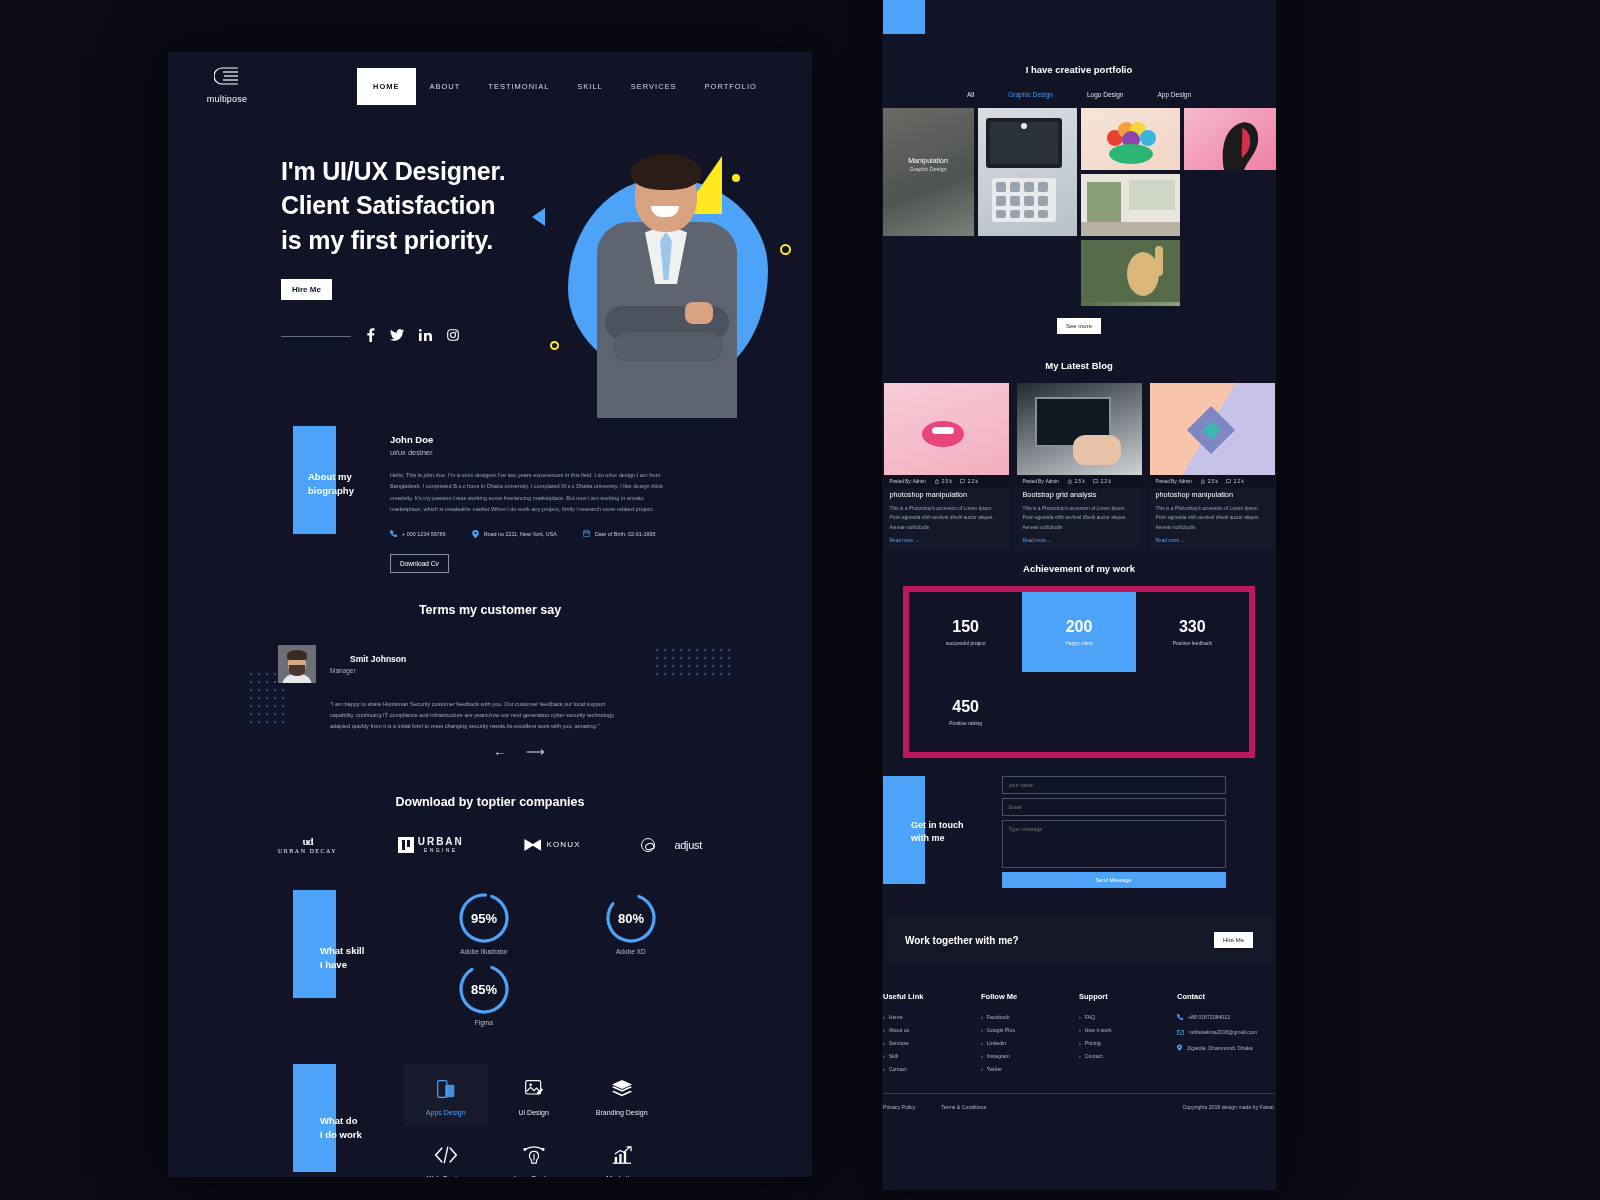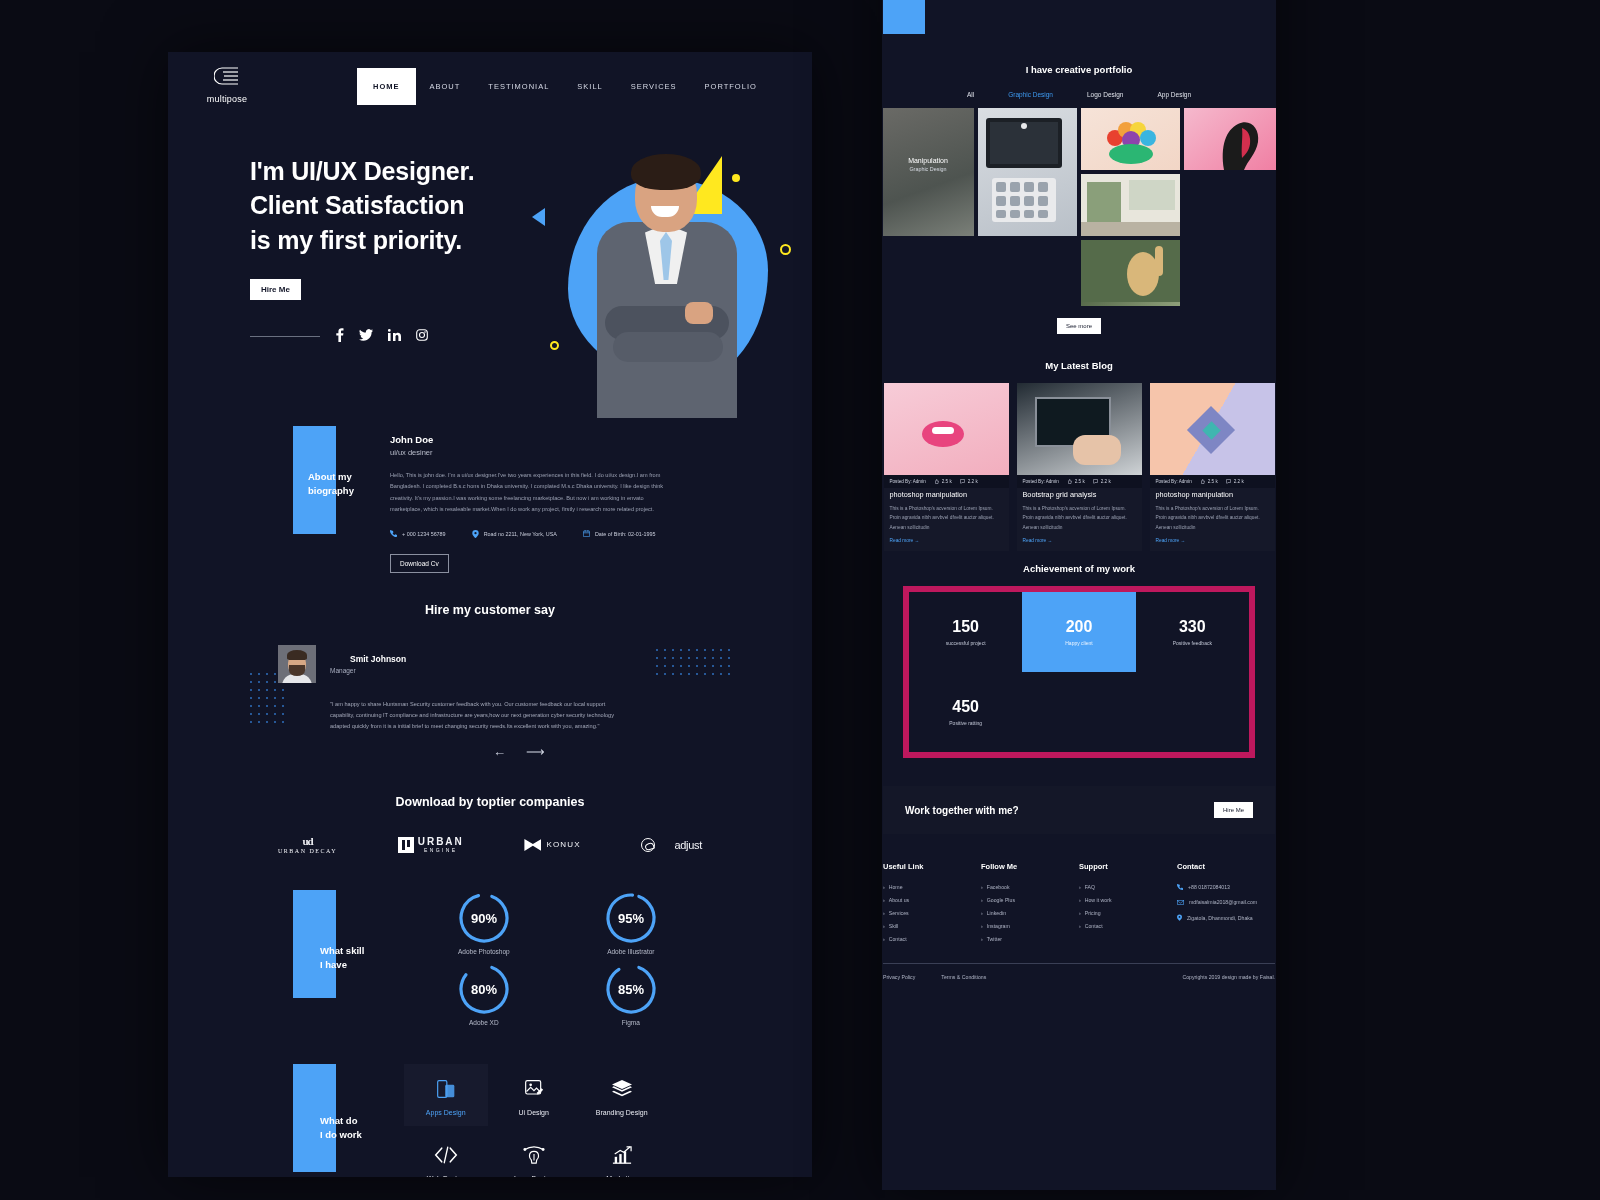--- a/index.html
+++ b/index.html
@@ -23,21 +23,21 @@
   .header { display: flex; align-items: center; padding: 14px 24px 0 24px; }
   .logo { width: 70px; text-align: center; }
   .logo-mark { display:block; margin: 0 auto 2px auto; }
   .logo-text { font-size: 9px; color: #fff; letter-spacing: .2px; }
   .nav { display: flex; align-items: center; margin-left: 95px; gap: 0px; }
   .nav-item { font-size: 7.5px; color: #d7dae6; letter-spacing: 1px;
               padding: 12px 14px; cursor: pointer; }
   .nav-item.active { background: #ffffff; color: #111426; padding: 14px 16px; font-weight: 700;}
 
   
-  .hero { position: relative; padding: 48px 0 0 82px; height: 300px; }
+  .hero { position: relative; padding: 48px 0 0 113px; height: 300px; }
   .hero h1 { color: #fff; font-size: 25px; line-height: 1.37; font-weight: 700; letter-spacing: -0.2px;}
   .btn-white { display: inline-block; background: #fff; color: #121528;
                font-size: 8px; font-weight: 700; padding: 6px 11px; margin-top: 22px;
                cursor: pointer; }
   .socials { display: flex; align-items: center; gap: 15px; margin-top: 28px; }
   .social-line { width: 70px; height: 1px; background: #6a7080; }
   .soc { color: #fff; font-size: 12px; }
   .hero-art { position: absolute; right: 20px; top: 50px; width: 260px; height: 265px; }
   .blob { position: absolute; left: 36px; top: 22px; width: 200px; height: 205px;
           background: #4da3f7; border-radius: 48% 52% 42% 58% / 54% 45% 55% 46%; }
@@ -363,21 +363,21 @@
                 <line x1="7" y1="0" x2="7" y2="2.5" stroke="#4da3f7"></line>
               </svg>
             <span>Date of Birth: 02-01-1995</span>
           </div>
         </div>
         <div class="btn-outline">Download Cv</div>
       </div>
     </div>
 
     <div style="margin-top: 30px;">
-      <div class="sec-title">Hire my customer say</div>
+      <div class="sec-title">Terms my customer say</div>
       <div class="testi-wrap">
         <div class="dots dots-right">
           <span class="dot"></span>
             <span class="dot"></span>
             <span class="dot"></span>
             <span class="dot"></span>
             <span class="dot"></span>
           <span class="dot"></span>
             <span class="dot"></span>
             <span class="dot"></span>
@@ -494,27 +494,20 @@
           <div class="b4-t">adjust</div>
         </div>
       </div>
     </div>
 
     <div class="skills">
       <div class="blue-bar skill-bar"></div>
       <div class="skill-label" style="white-space:pre-line;">What skill
 I have</div>
       <div class="rings">
-        <div class="ring-item">
-          <svg class="ring-svg" width="56" height="56" viewBox="0 0 56 56">
-            <circle cx="28" cy="28" r="23" fill="none" stroke="#4da3f7" stroke-width="3.2" stroke-dasharray="130 144.5" stroke-linecap="round" transform="rotate(-70 28 28)"></circle>
-            <text class="ring-pct" x="28" y="33" text-anchor="middle">90%</text>
-          </svg>
-          <div class="ring-cap">Adobe Photoshop</div>
-        </div>
         <div class="ring-item">
           <svg class="ring-svg" width="56" height="56" viewBox="0 0 56 56">
             <circle cx="28" cy="28" r="23" fill="none" stroke="#4da3f7" stroke-width="3.2" stroke-dasharray="137 144.5" stroke-linecap="round" transform="rotate(-70 28 28)"></circle>
             <text class="ring-pct" x="28" y="33" text-anchor="middle">95%</text>
           </svg>
           <div class="ring-cap">Adobe Illustrator</div>
         </div>
         <div class="ring-item">
           <svg class="ring-svg" width="56" height="56" viewBox="0 0 56 56">
             <circle cx="28" cy="28" r="23" fill="none" stroke="#4da3f7" stroke-width="3.2" stroke-dasharray="115 144.5" stroke-linecap="round" transform="rotate(-70 28 28)"></circle>
@@ -800,20 +793,31 @@
             <div class="ach-num">330</div>
             <div class="ach-cap">Positive feedback</div>
           </div>
           <div class="ach-cell">
             <div class="ach-num">450</div>
             <div class="ach-cap">Positive ratting</div>
           </div>
         </div>
       </div>
 
+      <div class="contact">
+        <div class="blue-bar c-bar"></div>
+        <div class="c-label" style="white-space:pre-line;">Get in touch
+with me</div>
+        <div class="c-form">
+          <input class="c-input" placeholder="your name" style="">
+          <input class="c-input" placeholder="Email" style="">
+          <textarea class="c-input" placeholder="Type message" style=""></textarea>
+          <button class="c-send">Send Message</button>
+        </div>
+      </div>
 
       <div class="cta">
         <div class="cta-t">Work together with me?</div>
         <button class="cta-b">Hire Me</button>
       </div>
 
       <div class="footer">
         <div>
           <div class="f-h">Useful Link</div>
           <div class="f-li">

